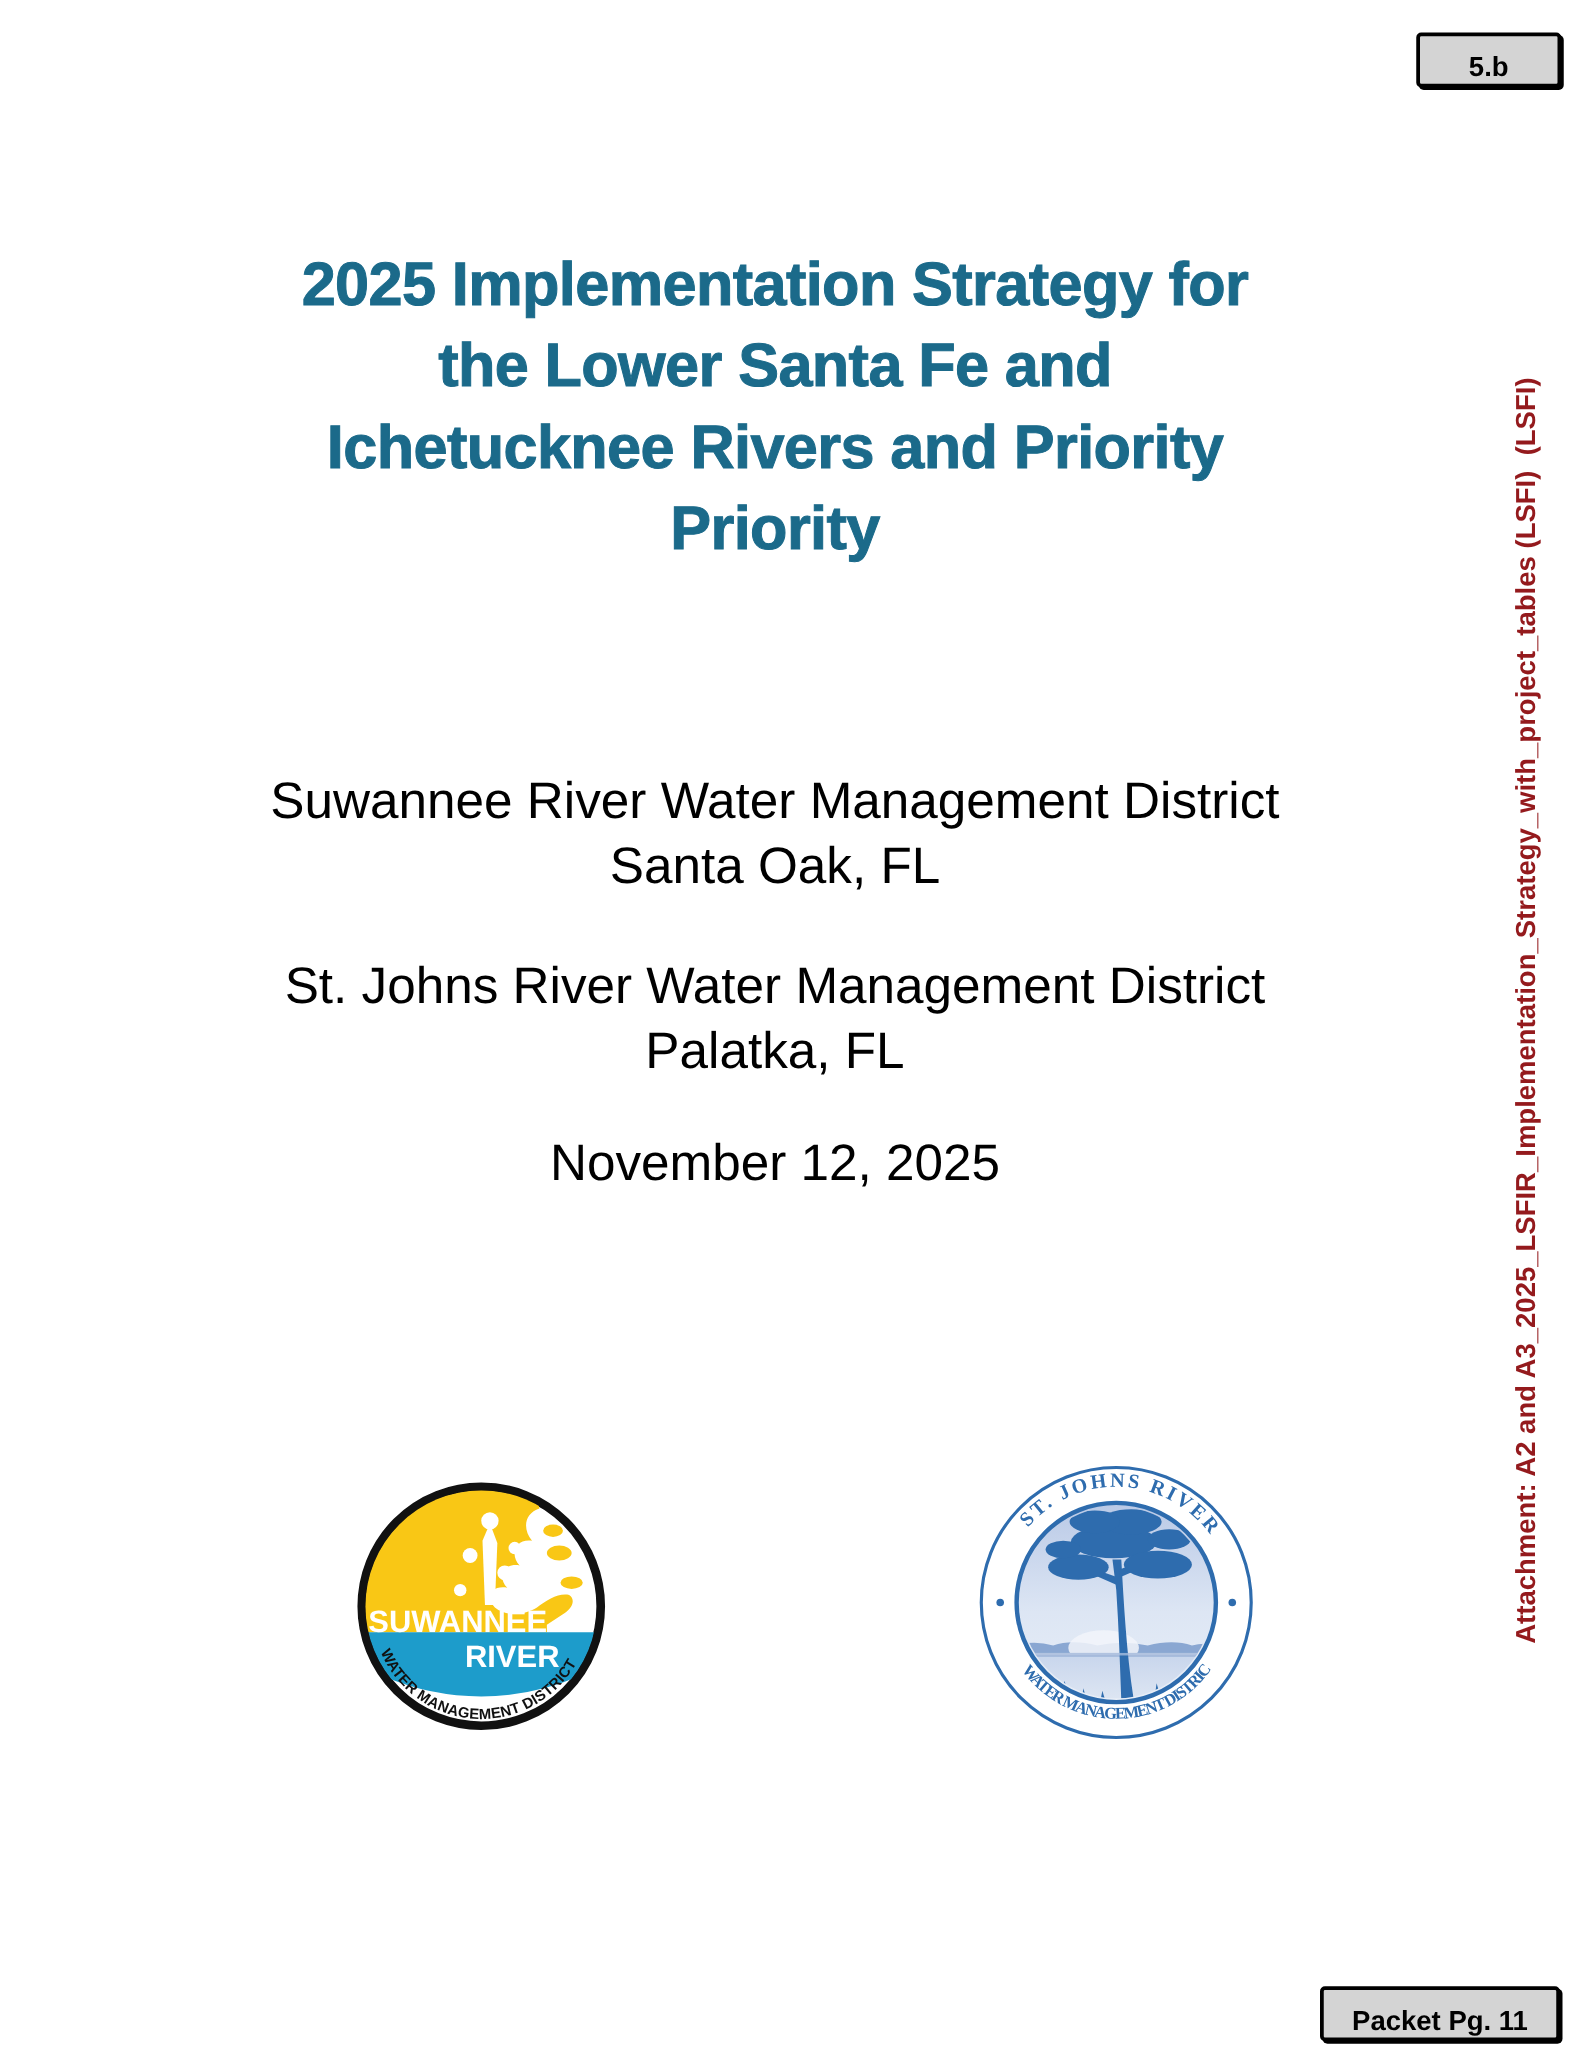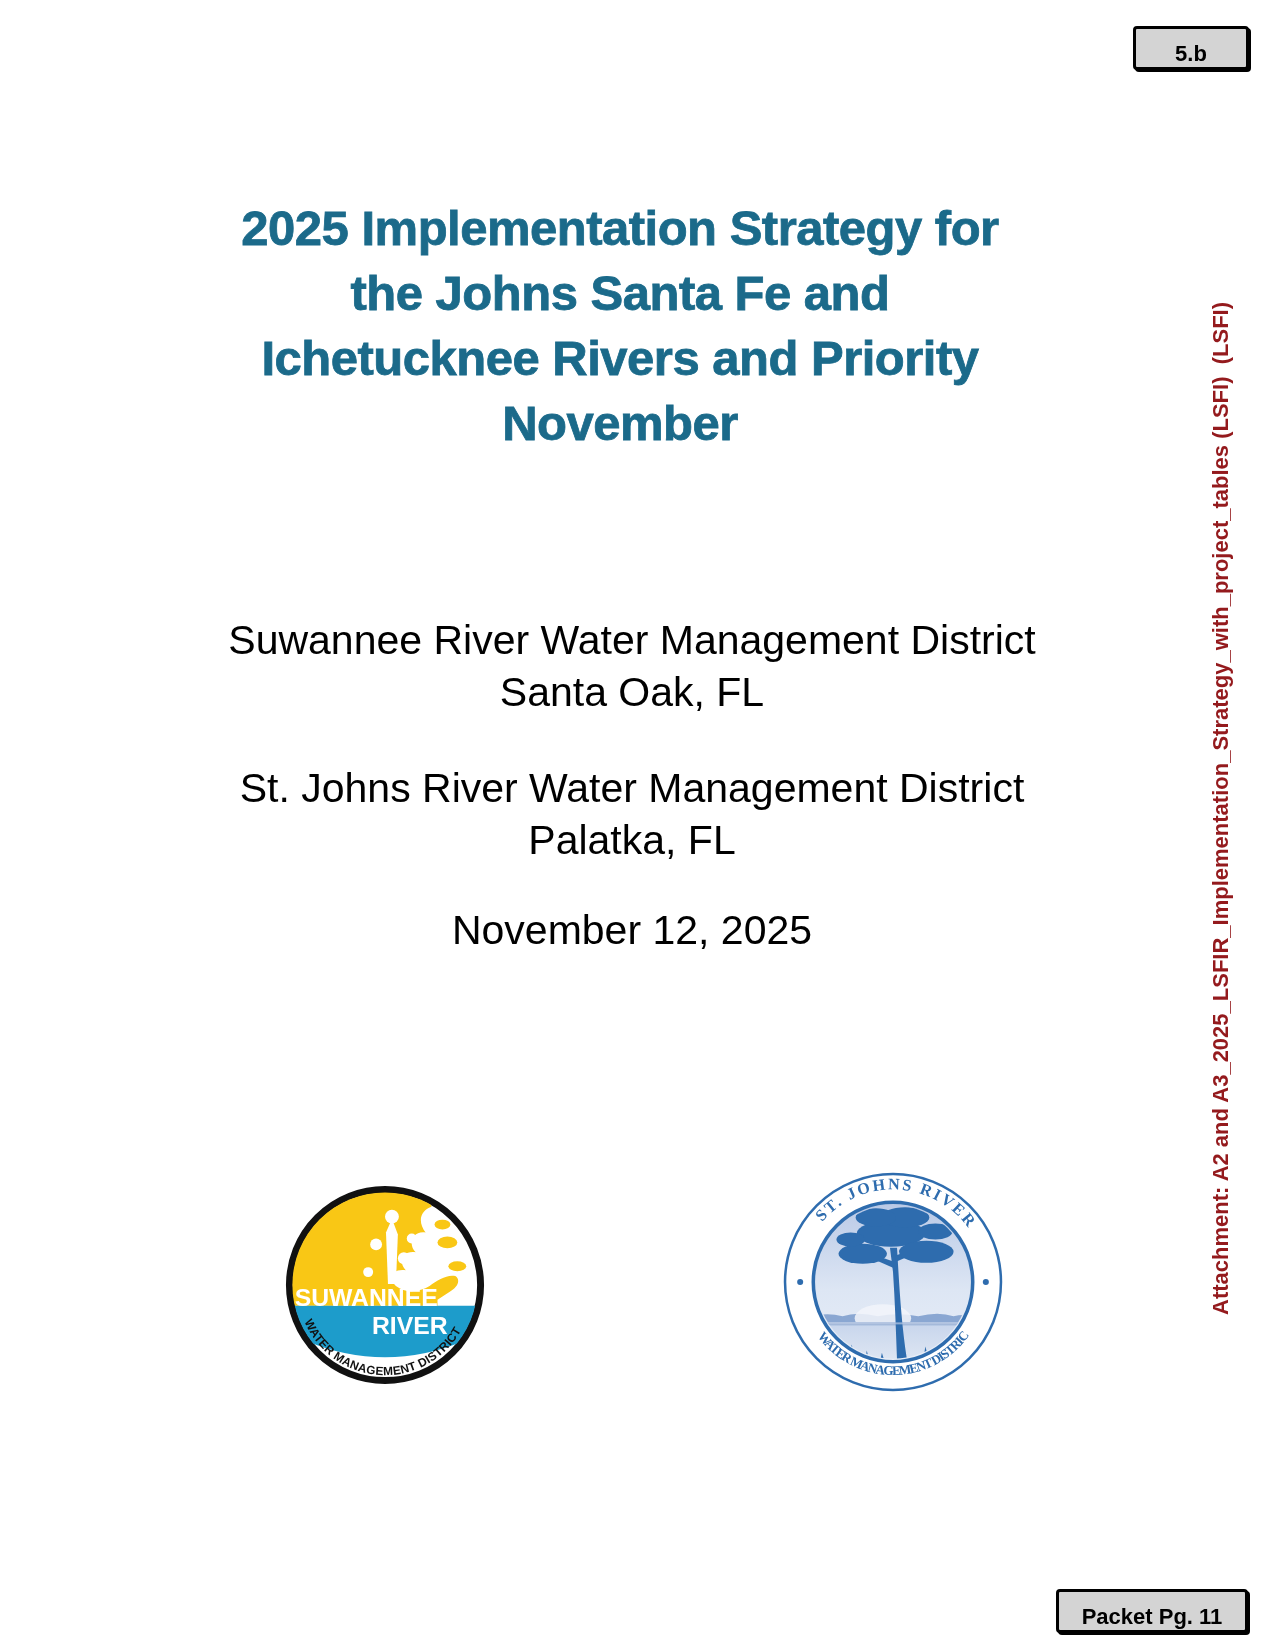--- a/index.html
+++ b/index.html
@@ -31,21 +31,21 @@
     font-size:49px;line-height:65px;
     letter-spacing:-0.5px;
     color:#1B6A8A;
     margin-top:46px;
     -webkit-text-stroke:0.8px #1B6A8A;
   }
   
   .body-block{
     position:absolute;left:0;top:614px;width:1240px;
     text-align:center;
-    font-size:41px;line-height:52px;color:#000;margin-left:12px;
+    font-size:41px;line-height:52px;color:#000;
   }
   .body-block .org2{margin-top:44px;}
   .body-block .date-line{margin-top:38px;}
 
   
   .attachment-text{
     position:absolute;
     left:1238px;top:1281px;
     width:980px;height:34px;
     transform:rotate(-90deg);
@@ -63,23 +63,23 @@
 <body>
 
 <div class="page">
 
   <div class="ref-box tab-box">
     <span>5.b</span>
   </div>
 
   <div class="doc-title">
     <div>2025 Implementation Strategy for</div>
-    <div>the Johns Santa Fe and</div>
+    <div>the Lower Santa Fe and</div>
     <div>Ichetucknee Rivers and Priority</div>
-    <div>November</div>
+    <div>Priority</div>
   </div>
 
   <div class="body-block">
     <div>Suwannee River Water Management District</div>
     <div>Santa Oak, FL</div>
     <div class="org2">St. Johns River Water Management District</div>
     <div>Palatka, FL</div>
     <div class="date-line">November 12, 2025</div>
   </div>
 

